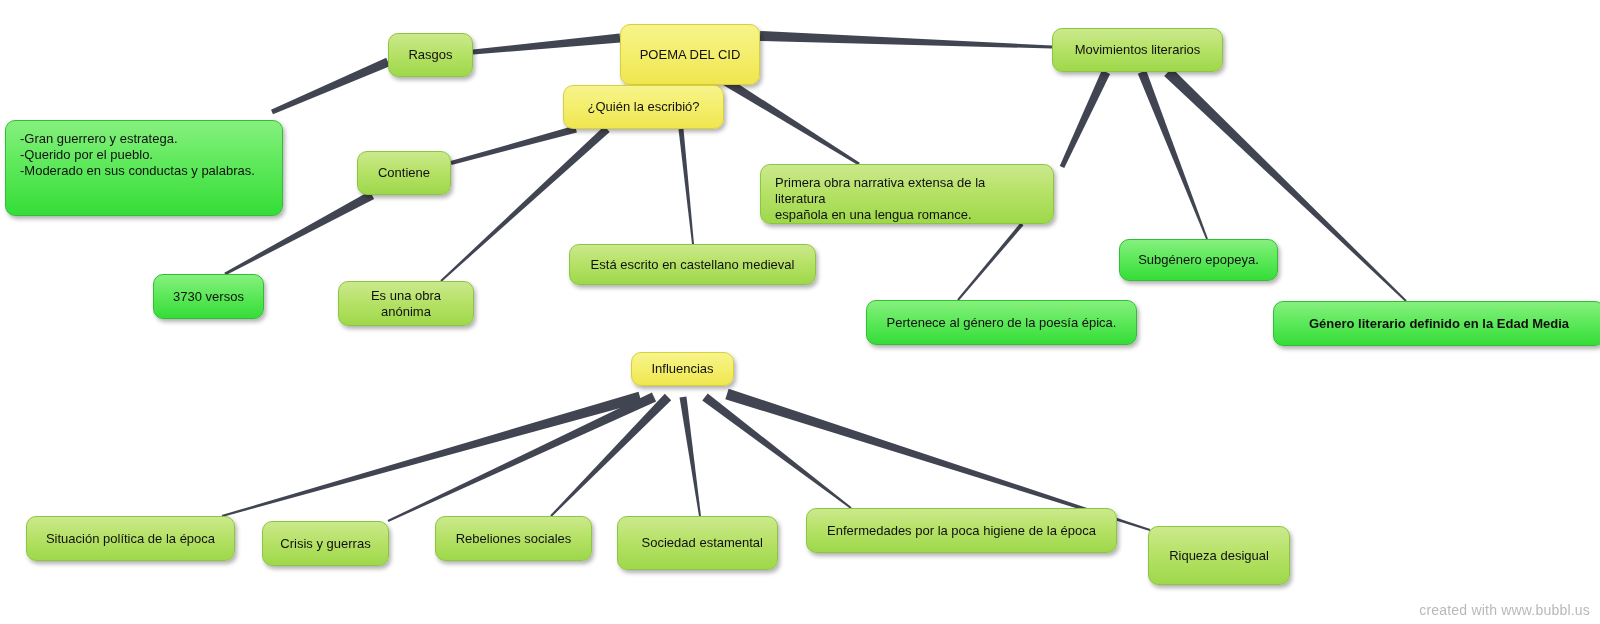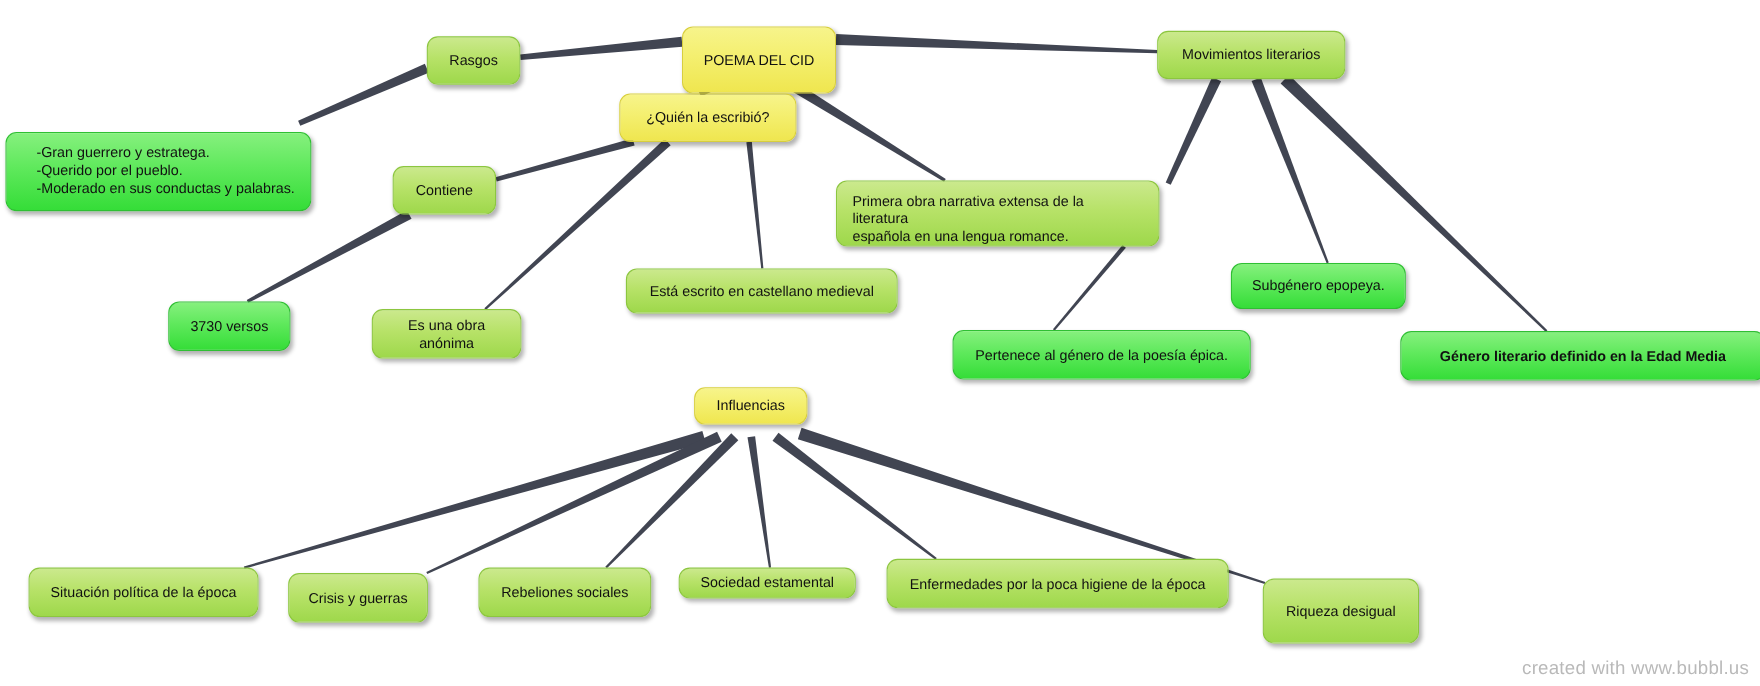--- a/index.html
+++ b/index.html
@@ -51,21 +51,21 @@
     background:linear-gradient(to bottom,#86f07e 0%,#5fe95c 45%,#35dd38 100%);
     border:1px solid #2fbf33;
   }
   .align-center{justify-content:center;text-align:center;}
   .align-left{justify-content:flex-start;text-align:left;}
   .multiline{align-items:flex-start;padding-top:10px;}
   #footer{
     position:absolute;
     right:10px;
     bottom:6px;
-    font-size:17px;
+    font-size:14px;
     color:#b9b9b9;
     letter-spacing:0.2px;
     z-index:6;
   }
 </style>
 </head>
 <body>
 
 <div id="canvas">
   <svg id="edges" viewBox="0 0 1600 624">
@@ -87,34 +87,34 @@
       <polygon points="664.7911687726523,393.84509870924643 550.2869263939227,515.298910824277 551.7130736060773,516.701089175723 671.2088312273477,400.15490129075357" fill="#414552"></polygon>
       <polygon points="679.5351767721859,397.49497474683056 699.0100505063389,516.1414213562373 700.9899494936611,515.8585786437627 686.4648232278141,396.50502525316944" fill="#414552"></polygon>
       <polygon points="702.2765032274382,400.58225701616243 850.3947784949862,508.79605711470276 851.6052215050138,507.20394288529724 707.7234967725618,393.41774298383757" fill="#414552"></polygon>
       <polygon points="725.3165488272354,399.23602827999594 1149.6939179685883,530.9520051418175 1150.3060820314117,529.0479948581825 728.6834511727646,388.76397172000406" fill="#414552"></polygon>
     </svg>
   <div id="nodes-layer">
       <div class="node t-yellow align-center" style="left: 620px; top: 8px; width: 140px; height: 61px; margin-top: 16px;"><span class="lbl">POEMA DEL CID</span></div>
       <div class="node t-ltgreen align-center" style="left: 388px; top: 33px; width: 85px; height: 44px;"><span class="lbl">Rasgos</span></div>
       <div class="node t-yellow align-center" style="left: 563px; top: 85px; width: 161px; height: 44px;"><span class="lbl">¿Quién la escribió?</span></div>
       <div class="node t-ltgreen align-center" style="left: 1052px; top: 28px; width: 171px; height: 44px;"><span class="lbl">Movimientos literarios</span></div>
-      <div class="node t-green align-left multiline" style="left: 5px; top: 120px; width: 278px; height: 72px; justify-content: flex-end;"><span class="lbl">-Gran guerrero y estratega.
+      <div class="node t-green align-left multiline" style="left: 5px; top: 120px; width: 278px; height: 96px;"><span class="lbl">-Gran guerrero y estratega.
 -Querido por el pueblo.
 -Moderado en sus conductas y palabras.</span></div>
       <div class="node t-ltgreen align-center" style="left: 357px; top: 151px; width: 94px; height: 44px;"><span class="lbl">Contiene</span></div>
       <div class="node t-ltgreen align-left multiline" style="left: 760px; top: 164px; width: 294px; height: 60px;"><span class="lbl">Primera obra narrativa extensa de la literatura
 española en una lengua romance.</span></div>
       <div class="node t-green align-center" style="left: 1119px; top: 239px; width: 159px; height: 42px;"><span class="lbl">Subgénero epopeya.</span></div>
       <div class="node t-green align-center" style="left: 153px; top: 274px; width: 111px; height: 45px;"><span class="lbl">3730 versos</span></div>
       <div class="node t-ltgreen align-center" style="left: 338px; top: 281px; width: 136px; height: 45px;"><span class="lbl">Es una obra anónima</span></div>
       <div class="node t-ltgreen align-center" style="left: 569px; top: 244px; width: 247px; height: 41px;"><span class="lbl">Está escrito en castellano medieval</span></div>
       <div class="node t-green align-center" style="left: 866px; top: 300px; width: 271px; height: 45px;"><span class="lbl">Pertenece al género de la poesía épica.</span></div>
       <div class="node t-green align-center" style="left: 1273px; top: 301px; width: 332px; height: 45px; font-weight: bold;"><span class="lbl">Género literario definido en la Edad Media</span></div>
       <div class="node t-yellow align-center" style="left: 631px; top: 352px; width: 103px; height: 34px;"><span class="lbl">Influencias</span></div>
       <div class="node t-ltgreen align-center" style="left: 26px; top: 516px; width: 209px; height: 45px;"><span class="lbl">Situación política de la época</span></div>
       <div class="node t-ltgreen align-center" style="left: 262px; top: 521px; width: 127px; height: 45px;"><span class="lbl">Crisis y guerras</span></div>
       <div class="node t-ltgreen align-center" style="left: 435px; top: 516px; width: 157px; height: 45px;"><span class="lbl">Rebeliones sociales</span></div>
-      <div class="node t-ltgreen align-center" style="left: 617px; top: 516px; width: 161px; height: 28px;"><span class="lbl">Sociedad estamental</span></div>
+      <div class="node t-ltgreen align-center" style="left: 617px; top: 516px; width: 161px; height: 54px; justify-content: flex-end;"><span class="lbl">Sociedad estamental</span></div>
       <div class="node t-ltgreen align-center" style="left: 806px; top: 508px; width: 311px; height: 45px;"><span class="lbl">Enfermedades por la poca higiene de la época</span></div>
       <div class="node t-ltgreen align-center" style="left: 1148px; top: 526px; width: 142px; height: 59px;"><span class="lbl">Riqueza desigual</span></div>
     </div>
   <div id="footer">created with www.bubbl.us</div>
 </div>
 
 </body></html>

